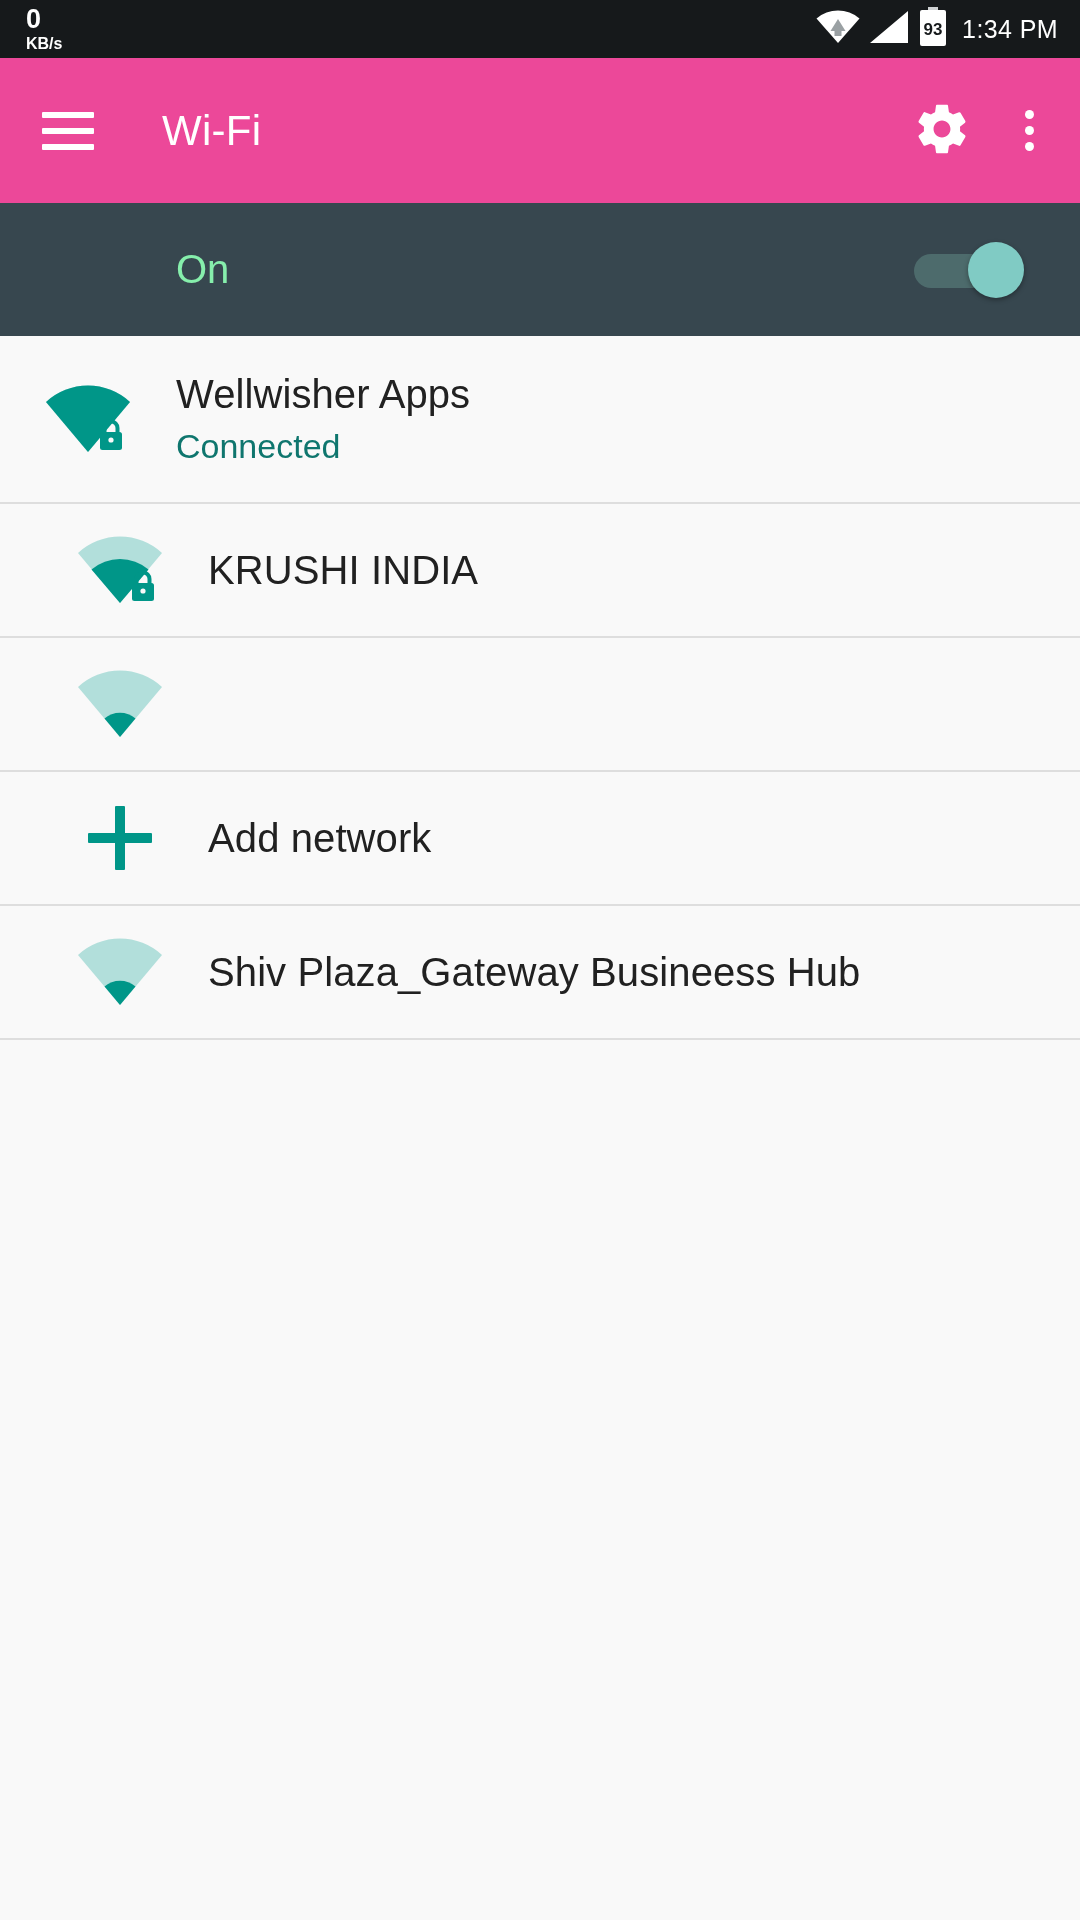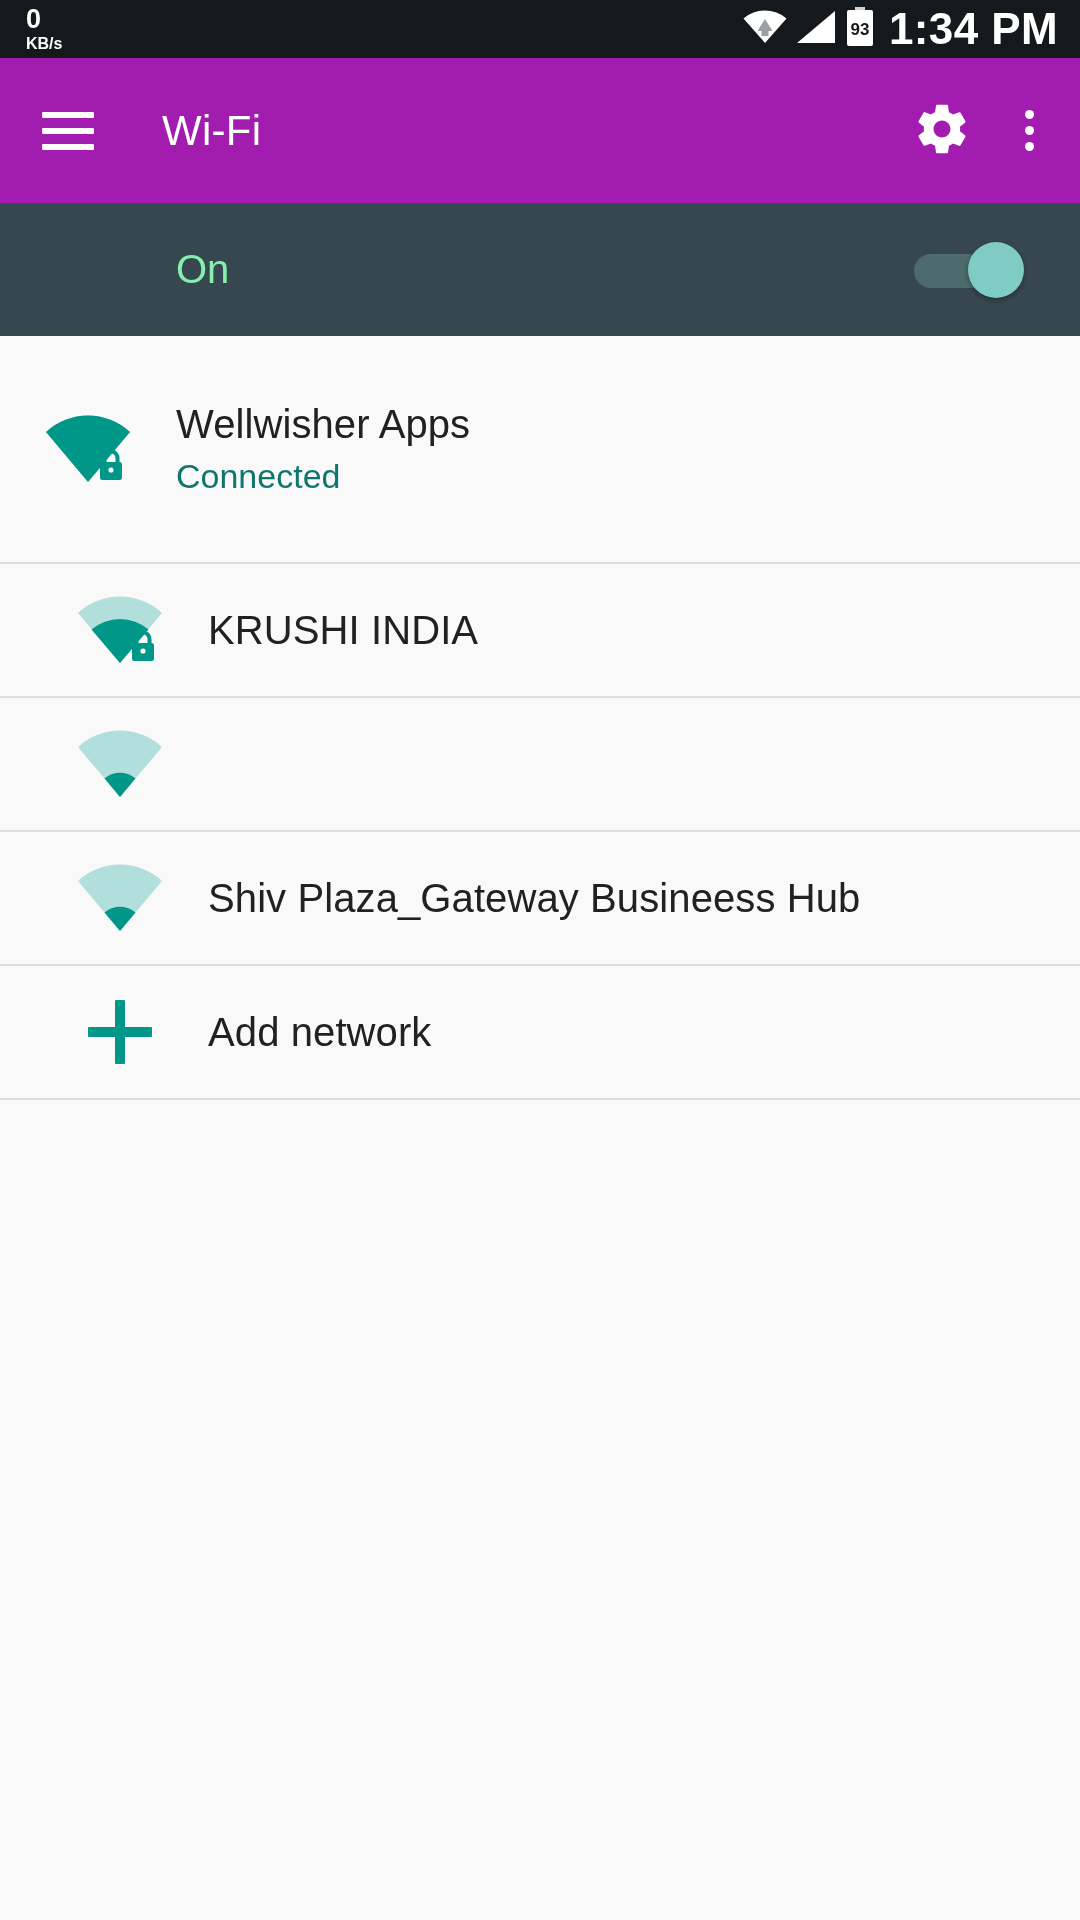--- a/index.html
+++ b/index.html
@@ -16,26 +16,26 @@
     background:#16191b;
     display:flex; align-items:center;
     padding:0 22px 0 26px;
     color:#ffffff;
   }
   .net-speed{ display:flex; flex-direction:column; align-items:flex-start; line-height:1; }
   .net-speed .val{ font-size:27px; font-weight:700; letter-spacing:-0.5px; }
   .net-speed .unit{ font-size:16px; font-weight:700; margin-top:3px; }
   .status-spacer{ flex:1; }
   .status-icons{ display:flex; align-items:center; gap:8px; }
-  .status-time{ font-size:44px; font-weight:700; margin-left:14px; letter-spacing:0.4px; }
+  .status-time{ font-size:25px; font-weight:400; margin-left:14px; letter-spacing:0.4px; }
 
   
   .app-bar{
     height:145px; width:100%;
-    background:#a21caf;
+    background:#ec4899;
     display:flex; align-items:center;
     padding:0 34px 0 42px;
   }
   .hamburger{ width:52px; height:38px; display:flex; flex-direction:column; justify-content:space-between; cursor:pointer; }
   .hamburger span{ display:block; height:6px; background:#ffffff; border-radius:1px; }
   .app-title{
     color:#ffffff; font-size:42px; font-weight:500;
     margin-left:68px; letter-spacing:0.3px;
   }
   .app-bar-spacer{ flex:1; }
@@ -68,21 +68,21 @@
   
   .list{ width:100%; background:#f9f9f9; }
   .row{
     position:relative;
     display:flex; align-items:center;
     padding:0 40px 0 0;
     border-bottom:2px solid #dedede;
     background:#f9f9f9;
     cursor:pointer;
   }
-  .row.tall{ height:228px; }
+  .row.tall{ height:168px; }
   .row.short{ height:134px;padding-left:32px; }
   .row-icon{
     width:176px; min-width:176px;
     display:flex; align-items:center; justify-content:center;
   }
   .row-text{ display:flex; flex-direction:column; justify-content:center; }
   .ssid{ font-size:40px; color:#212121; font-weight:400; line-height:1.15; letter-spacing:0.1px; }
   .substatus{ font-size:34px; color:#0f766e; font-weight:400; margin-top:10px; line-height:1.15; }
 
   .wifi-ico{ position:relative; width:92px; height:74px; }
@@ -213,36 +213,36 @@
         <svg width="92" height="74" viewBox="0 0 92 74">
           <path d="M46 70 L4 20 A62 62 0 0 1 88 20 Z" fill="#b2dfdb"></path>
           <path d="M46 70 L30.5 51.5 A24 24 0 0 1 61.5 51.5 Z" fill="#009688"></path>
         </svg>
       </div>
     </div>
   </div>
 
   <div class="row short">
     <div class="row-icon">
+      <div class="plus-ico"></div>
+    </div>
+    <div class="row-text">
+      <div class="ssid">Add network</div>
+    </div>
+  </div>
+
+  <div class="row short">
+    <div class="row-icon">
       <div class="wifi-ico">
         <svg width="92" height="74" viewBox="0 0 92 74">
           <path d="M46 70 L4 20 A62 62 0 0 1 88 20 Z" fill="#b2dfdb"></path>
           <path d="M46 70 L30.5 51.5 A24 24 0 0 1 61.5 51.5 Z" fill="#009688"></path>
         </svg>
       </div>
     </div>
     <div class="row-text">
       <div class="ssid">Shiv Plaza_Gateway Busineess Hub</div>
     </div>
   </div>
 
-  <div class="row short">
-    <div class="row-icon">
-      <div class="plus-ico"></div>
-    </div>
-    <div class="row-text">
-      <div class="ssid">Add network</div>
-    </div>
-  </div>
-
 </div>
 
 <div class="filler"></div>
 
 </body></html>

